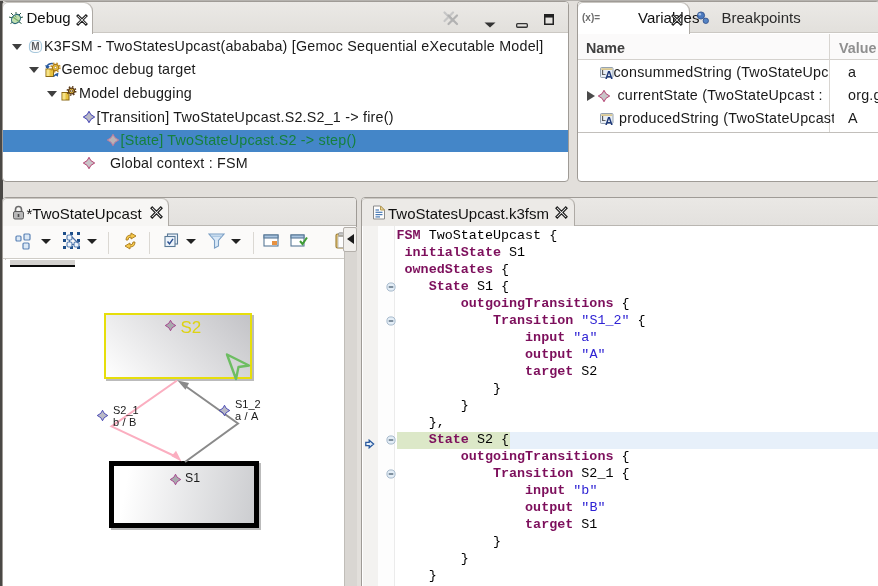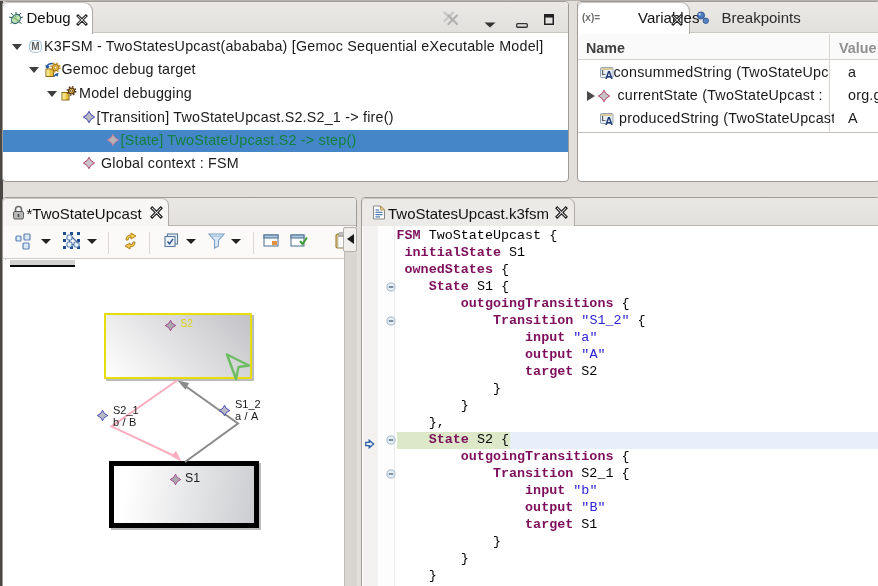--- a/index.html
+++ b/index.html
@@ -125,21 +125,21 @@
     <div class="row" style="left:12px;top:94.5px;height:23px;line-height:23px;width:100%;color:#15803d;margin-left:12px;">
       <svg class="abs" style="left:79.5px;top:5px;" width="12" height="12" viewBox="0 0 12 12">
           <path d="M6 0.3 Q6.9 4.1 11.7 6 Q6.9 7.9 6 11.7 Q5.1 7.9 0.3 6 Q5.1 4.1 6 0.3 Z" fill="#b9b3b6" stroke="#c77e9a" stroke-width="1"></path>
         </svg>
       <span class="abs" style="left:93.5px;">[State] TwoStateUpcast.S2 -&gt; step()</span>
     </div>
     <div class="row" style="left:0;top:117.5px;height:23px;line-height:23px;width:100%;">
       <svg class="abs" style="left:79.5px;top:5px;" width="12" height="12" viewBox="0 0 12 12">
           <path d="M6 0.3 Q6.9 4.1 11.7 6 Q6.9 7.9 6 11.7 Q5.1 7.9 0.3 6 Q5.1 4.1 6 0.3 Z" fill="#c9c4c8" stroke="#b03e6e" stroke-width="1"></path>
         </svg>
-      <span class="abs" style="left:98px;">Global context : FSM</span>
+      <span class="abs" style="left:107px;">Global context : FSM</span>
     </div>
   </div>
 </div>
 
 <div class="panel" id="pVars" style="left:577px;top:1px;width:303px;height:181px;">
   <div class="tabbar"></div>
   <div class="tab" style="width:112px;"></div>
   <div class="abs" style="left:4px;top:10px;font-size:10px;color:#6d6d6d;font-weight:bold;">(x)=</div>
   <div class="tablabel" style="left:27px;margin-left:33px;">Variables</div>
   <div class="xico" style="left:93px;top:10px;"><svg width="12" height="12" viewBox="0 0 12 12">
@@ -281,21 +281,21 @@
   <div class="abs" style="left:340px;top:29px;width:14px;height:25px;background:#f1efec;border:1px solid #b4b0ab;border-radius:2px;"></div>
   <div class="abs" style="left:344px;top:36px;width:0;height:0;border-top:5px solid transparent;border-bottom:5px solid transparent;border-right:7px solid #1a1a1a;"></div>
   <div id="diagram" class="abs" style="left:0;top:61.5px;width:341px;height:331px;overflow:hidden;">
 
     <div class="abs" style="left:7px;top:1px;width:65px;height:6.5px;background:#d4d2cf;border-bottom:2.2px solid #0a0a0a;"></div>
 
     <div class="abs" style="left:101px;top:53.5px;width:148px;height:66.5px;border:2px solid #e6de0b;background:linear-gradient(45deg,#fdfdfd 3%,#c3c3c7 100%);box-shadow:2px 2px 0 rgba(120,120,120,0.5);"></div>
     <svg class="abs" style="left:162px;top:61px;" width="11" height="11" viewBox="0 0 12 12">
         <path d="M6 0.3 Q6.9 4.1 11.7 6 Q6.9 7.9 6 11.7 Q5.1 7.9 0.3 6 Q5.1 4.1 6 0.3 Z" fill="#a9a9ad" stroke="#a03a88" stroke-width="1"></path>
       </svg>
-    <div class="abs" style="left:177.5px;top:59px;font-size:10px;color:#ddd313;">S2</div>
+    <div class="abs" style="left:177.5px;top:59px;font-size:17px;color:#ddd313;">S2</div>
 
     <div class="abs" style="left:105.5px;top:202px;width:150px;height:67px;border:5px solid #000;background:linear-gradient(100deg,#ffffff 10%,#cccdd0 100%);box-shadow:2px 2px 0 rgba(120,120,120,0.5);"></div>
     <svg class="abs" style="left:166.7px;top:215px;" width="11" height="11" viewBox="0 0 12 12">
         <path d="M6 0.3 Q6.9 4.1 11.7 6 Q6.9 7.9 6 11.7 Q5.1 7.9 0.3 6 Q5.1 4.1 6 0.3 Z" fill="#a9a9ad" stroke="#a03a88" stroke-width="1"></path>
       </svg>
     <div class="abs" style="left:182px;top:212px;font-size:12.3px;color:#1a1a1a;">S1</div>
 
     <svg class="abs" style="left:0;top:0;" width="341" height="331" viewBox="0 0 341 331">
       <polyline points="174,121.5 108.5,167.4 172.5,197.5" fill="none" stroke="#fbaec0" stroke-width="2"></polyline>
       <path d="M178.5,202.5 L168.5,197.2 L173,191.7 Z" fill="#fbaec0"></path>

